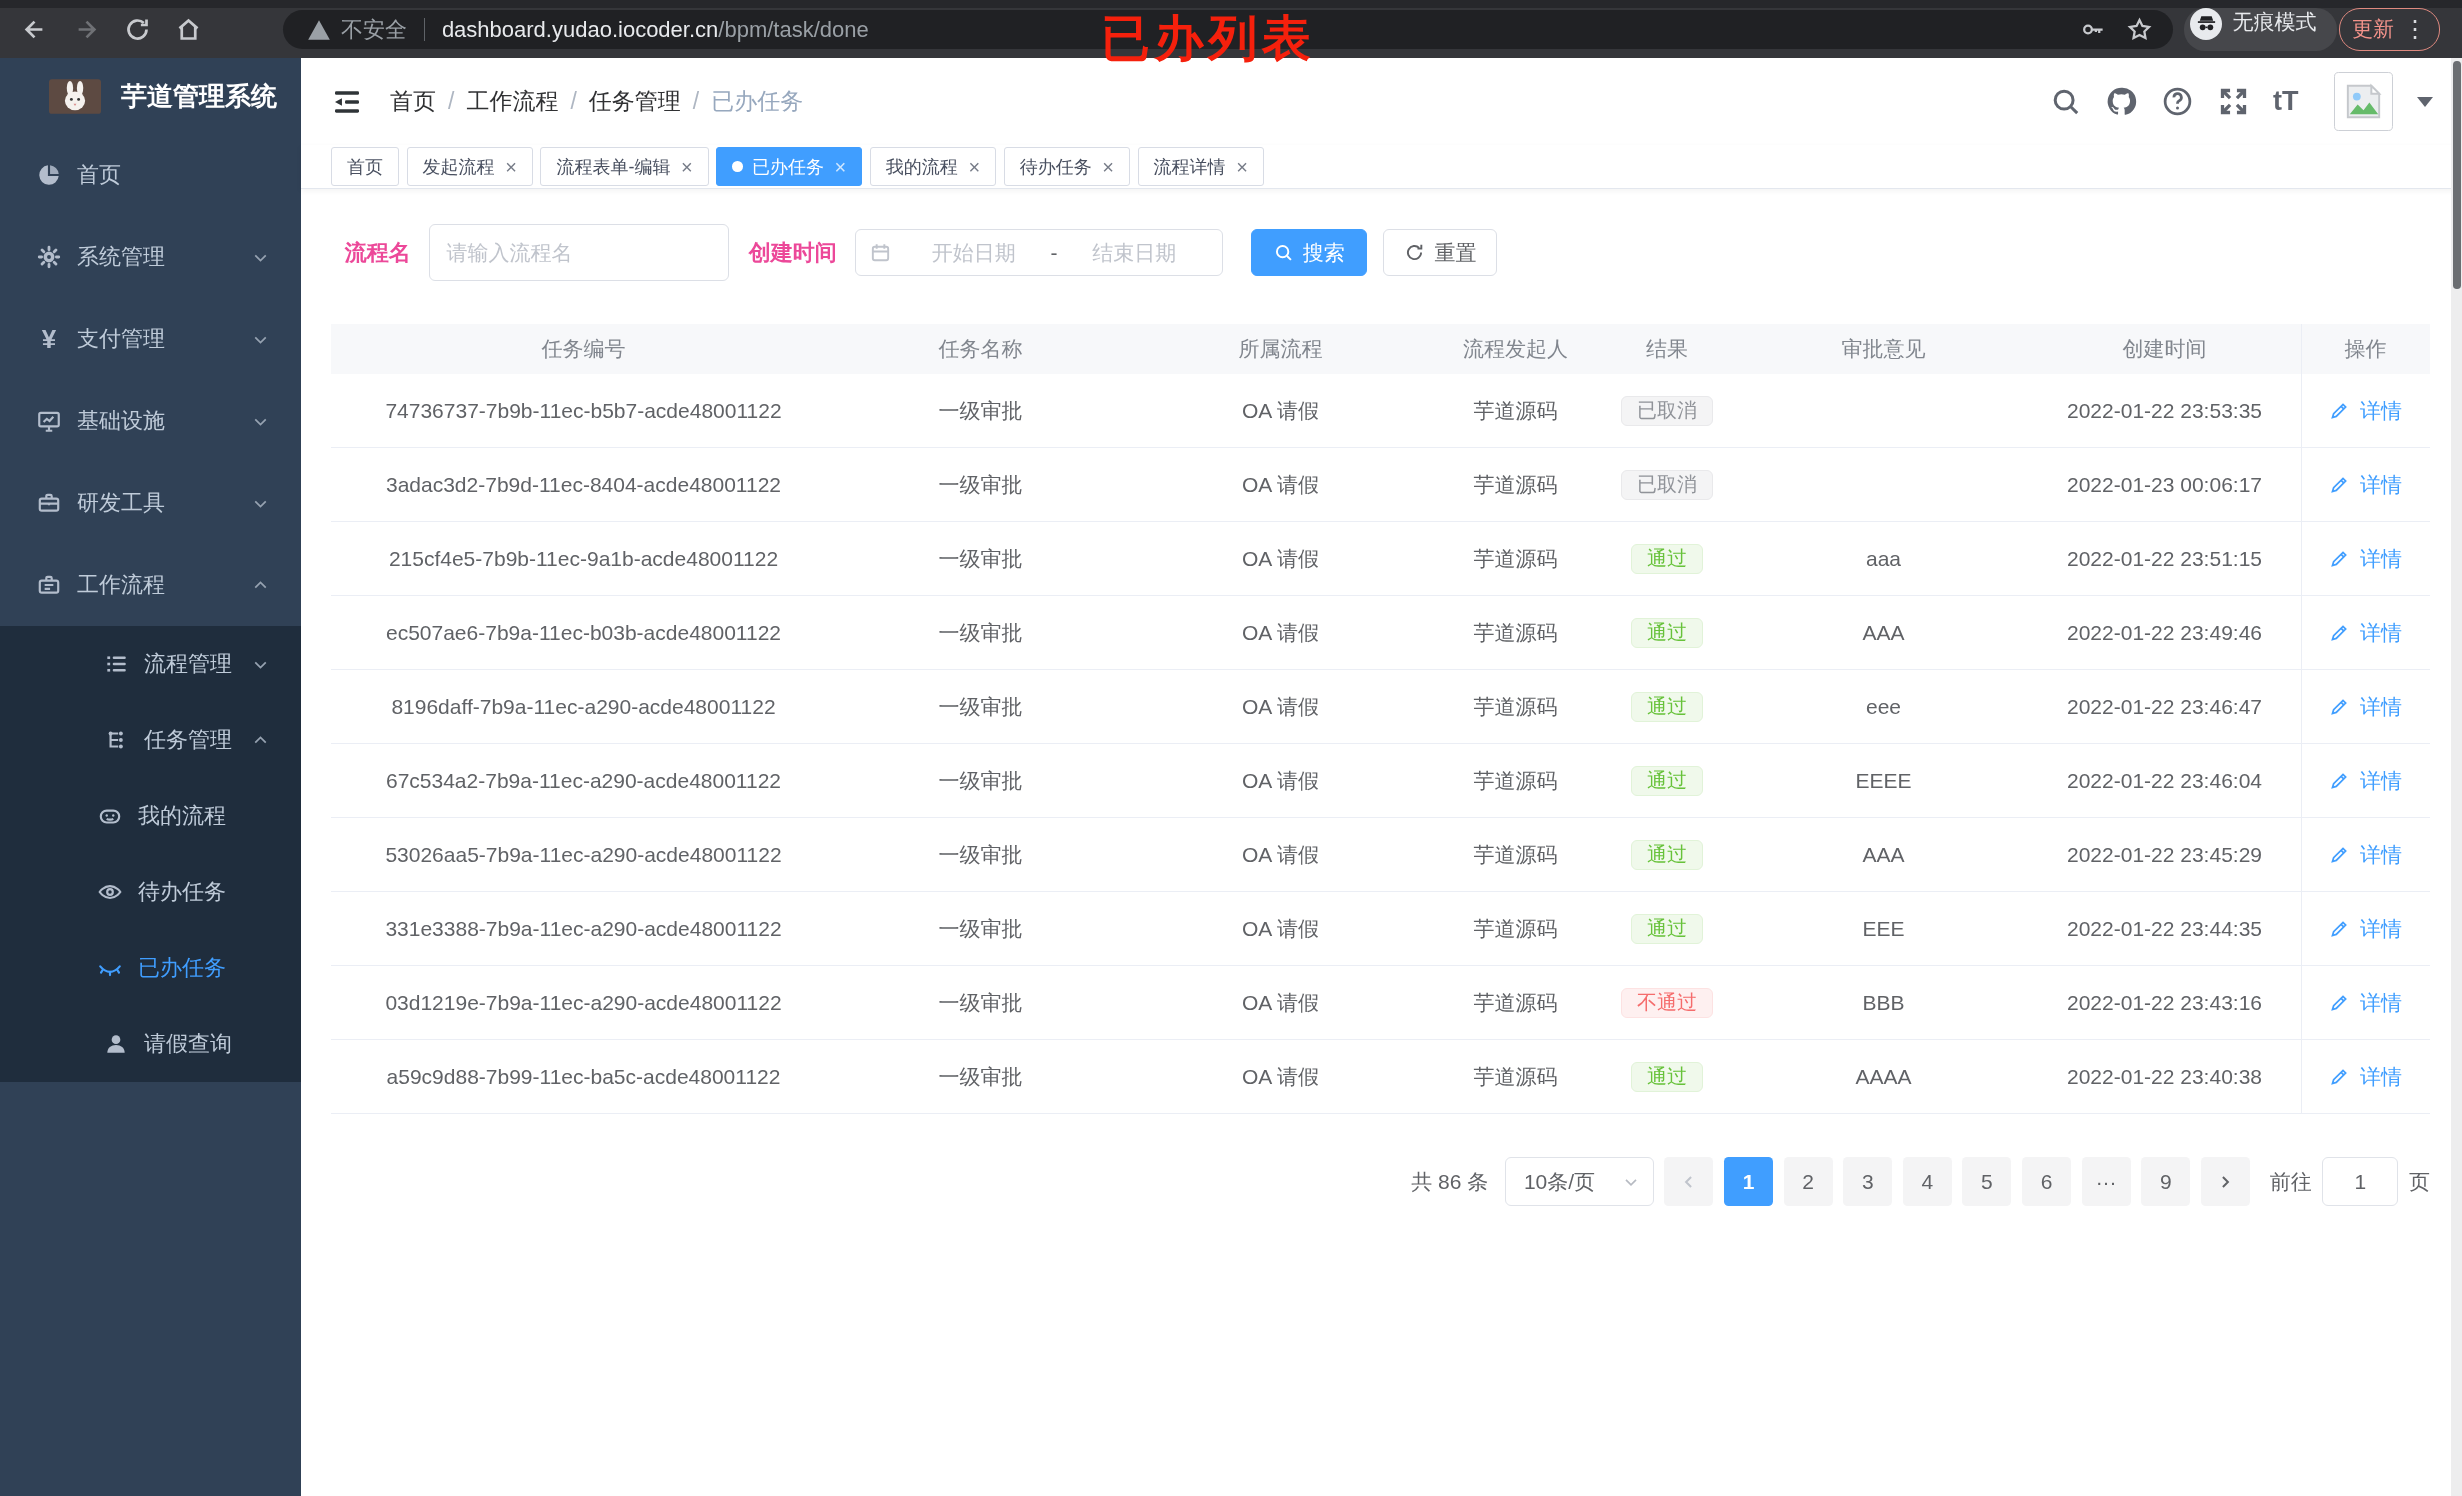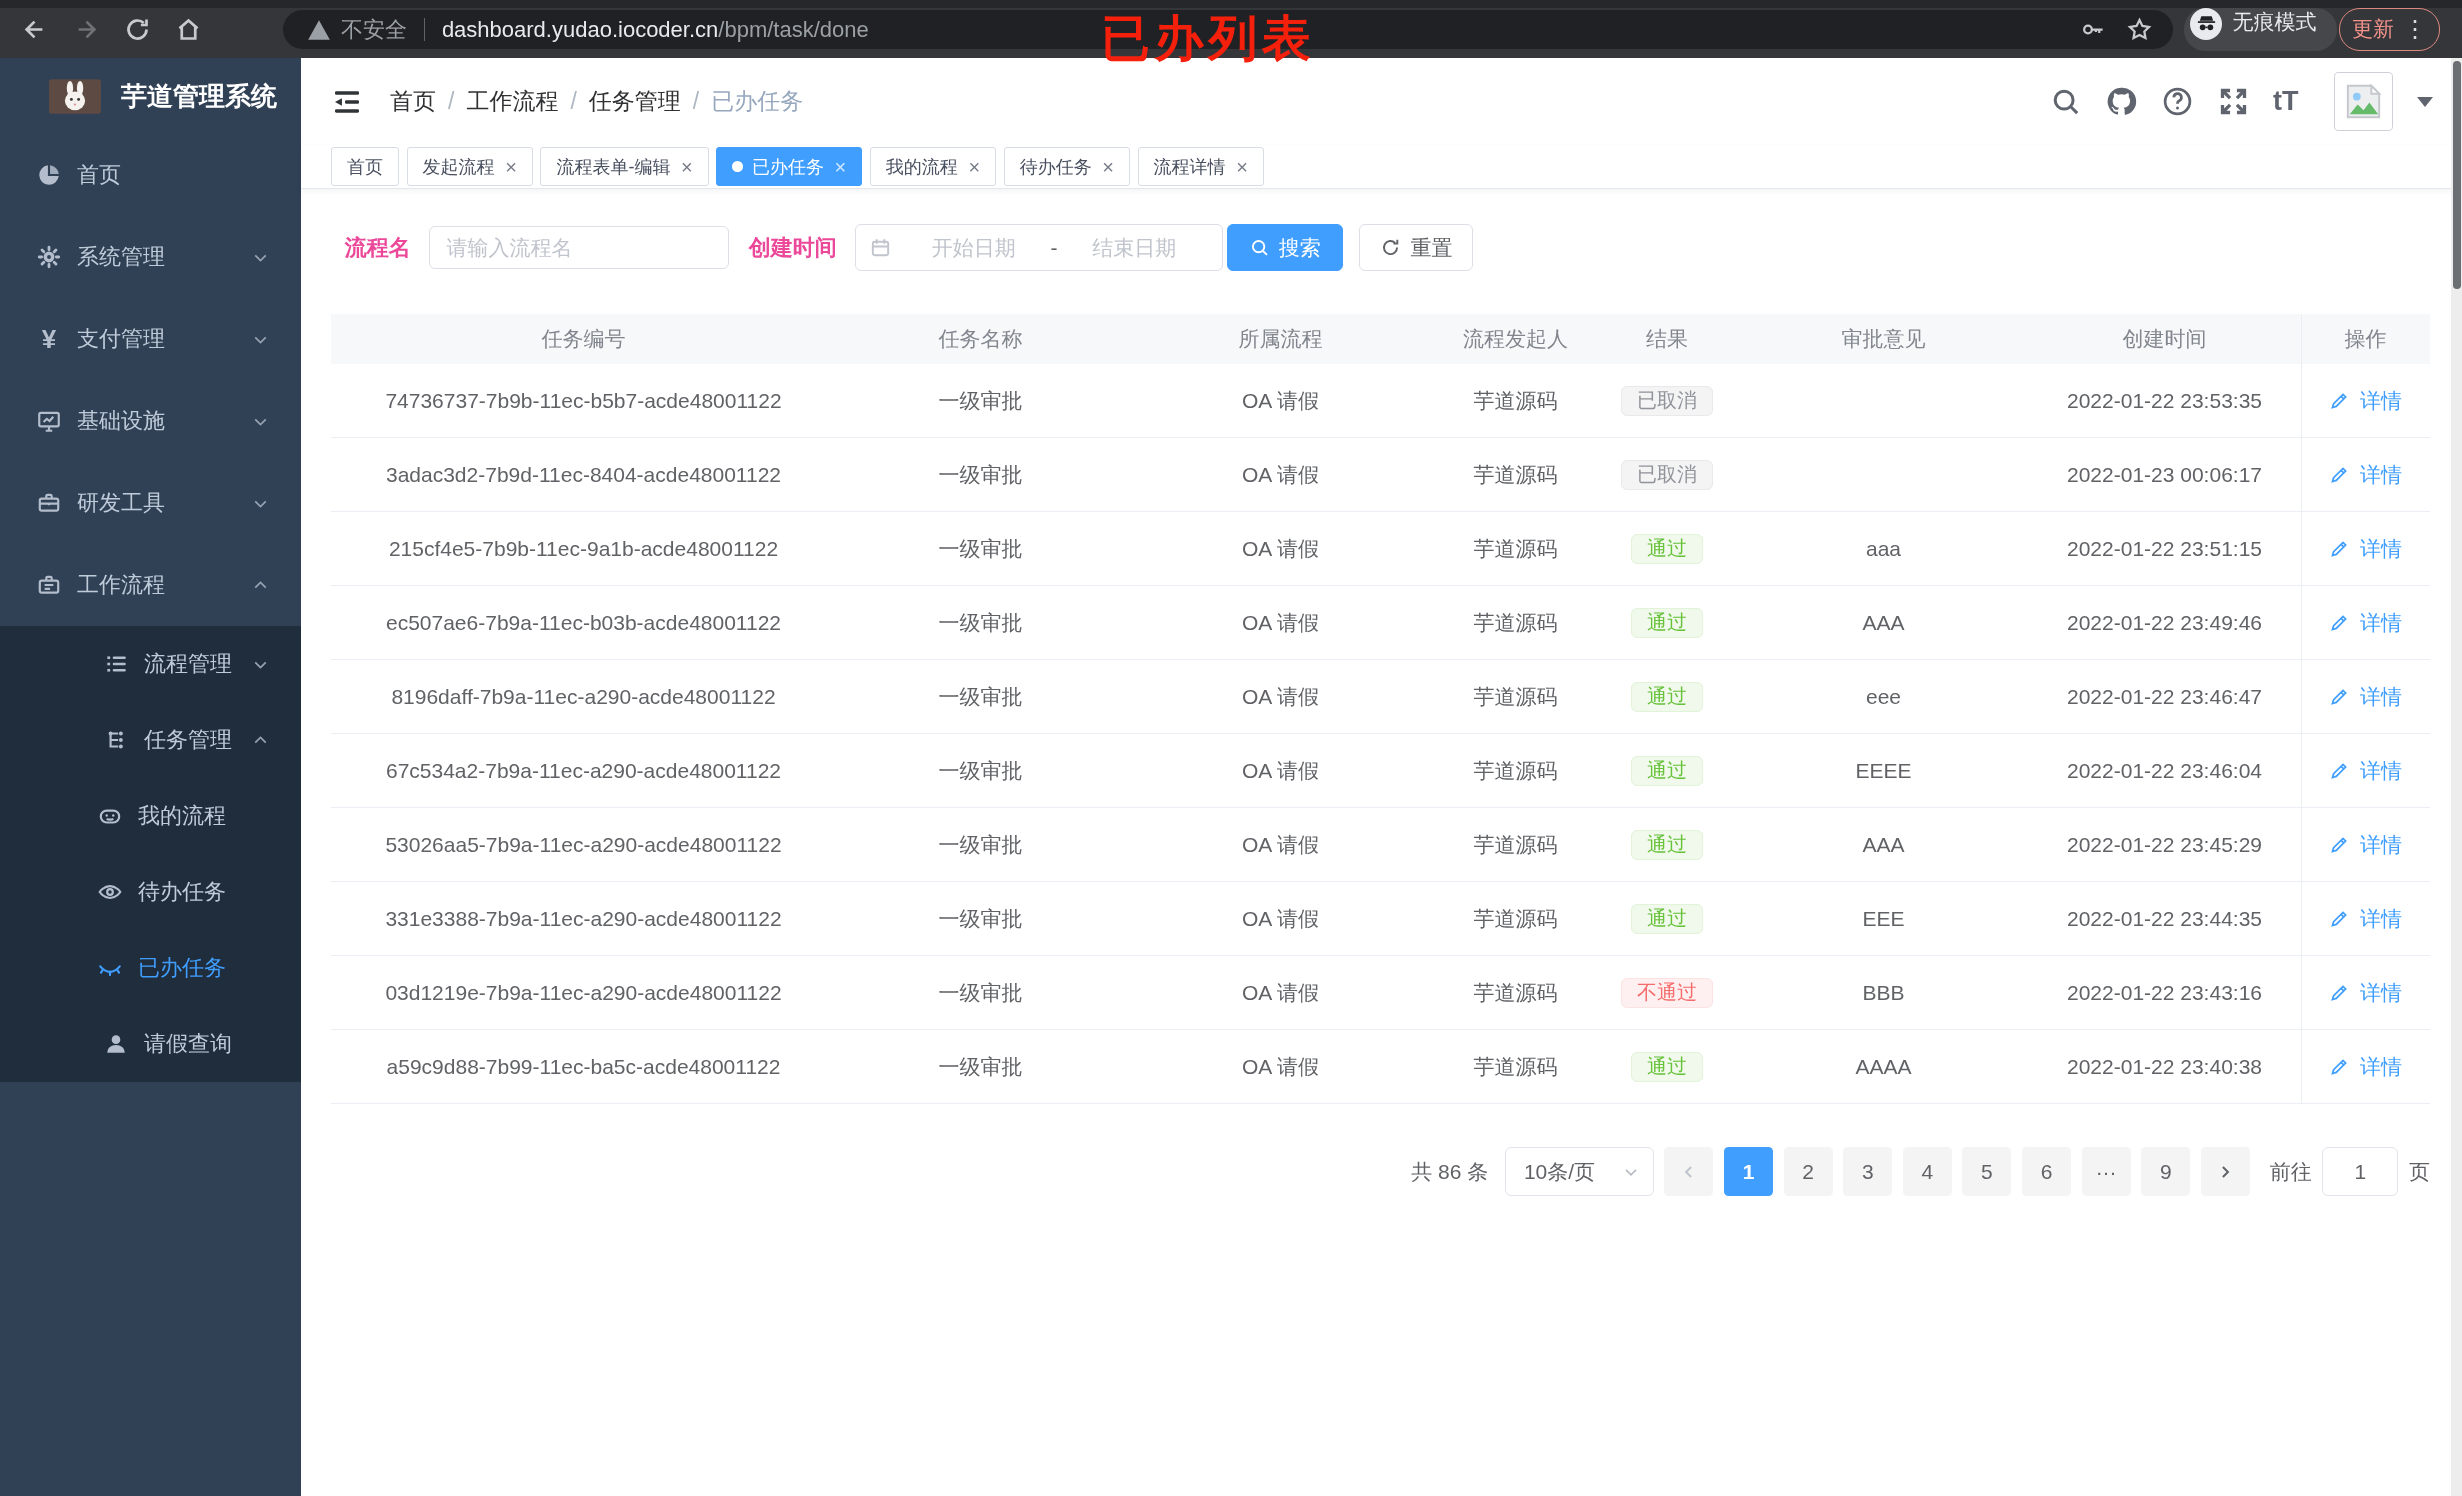--- a/index.html
+++ b/index.html
@@ -73,35 +73,35 @@
     border-bottom:1.5px solid #e3e7ee;box-shadow:0 1.5px 6px rgba(0,0,0,.05)}
   .tab{height:39px;display:inline-flex;align-items:center;padding:0 15px;border:1.5px solid #d8dce5;
     background:#fff;color:#495060;font-size:18px;border-radius:3px;cursor:pointer;white-space:nowrap}
   .tab.active{background:#409eff;border-color:#409eff;color:#fff}
   .tab-dot{width:10.6px;height:10.6px;border-radius:50%;background:#fff;margin-right:9px}
   .tab-close{margin-left:10.6px;font-size:20px;line-height:1;opacity:.75}
 
   .content{padding:0 33px 0 30px}
   .filter-row{margin-top:35px;display:flex;align-items:center;padding-left:13.7px}
   .f-label{font-size:22px;font-weight:600;color:#ec4899;white-space:nowrap}
-  .f-input{margin-left:18px;width:300px;height:43px;border:1.5px solid #dcdfe6;border-radius:6px;
+  .f-input{margin-left:18px;width:300px;height:57px;border:1.5px solid #dcdfe6;border-radius:6px;
     padding:0 16.7px;font-size:21px;color:#606266;background:#fff;outline:none;font-family:inherit}
   .f-input::placeholder{color:#c0c4cc}
   .date-label{margin-left:20px}
   .date-input{margin-left:18px;width:368px;height:47px;border:1.5px solid #dcdfe6;border-radius:6px;
     display:flex;align-items:center;padding:0 13.7px;font-size:21px;color:#c0c4cc;background:#fff;cursor:text}
   .cal-icon{width:23px;height:23px;color:#c0c4cc;margin-right:7.6px;flex:none}
   .cal-icon svg{width:100%;height:100%}
   .d-ph{flex:1;text-align:center}
   .d-sep{color:#606266;padding:0 3px}
   .btn{height:47px;border-radius:6px;display:inline-flex;align-items:center;justify-content:center;
     font-size:21px;gap:9px;cursor:pointer;font-family:inherit;white-space:nowrap}
   .btn .b-icon{width:21px;height:21px}
   .btn .b-icon svg{width:100%;height:100%}
-  .btn-primary{margin-left:4px;background:#409eff;color:#fff;border:1.5px solid #409eff;padding:0 21px}
+  .btn-primary{margin-left:28px;background:#409eff;color:#fff;border:1.5px solid #409eff;padding:0 21px}
   .btn-plain{margin-left:16.7px;background:#fff;color:#606266;border:1.5px solid #dcdfe6;padding:0 20px}
 
   .table{margin-top:43px}
   .thead,.tr{display:grid;grid-template-columns:505px 289px 311px 159px 144px 289px 273px 128px}
   .thead{background:#f7f8fa;height:50px}
   .th{display:flex;align-items:center;justify-content:center;font-size:21px;font-weight:400;color:#81868e}
   .tr{height:74px;border-bottom:1.5px solid #ebeef5;background:#fff}
   .td{display:flex;align-items:center;justify-content:center;font-size:21px;color:#606266;
     overflow:hidden;white-space:nowrap}
   .col-op{border-left:1.5px solid #ebeef5}

